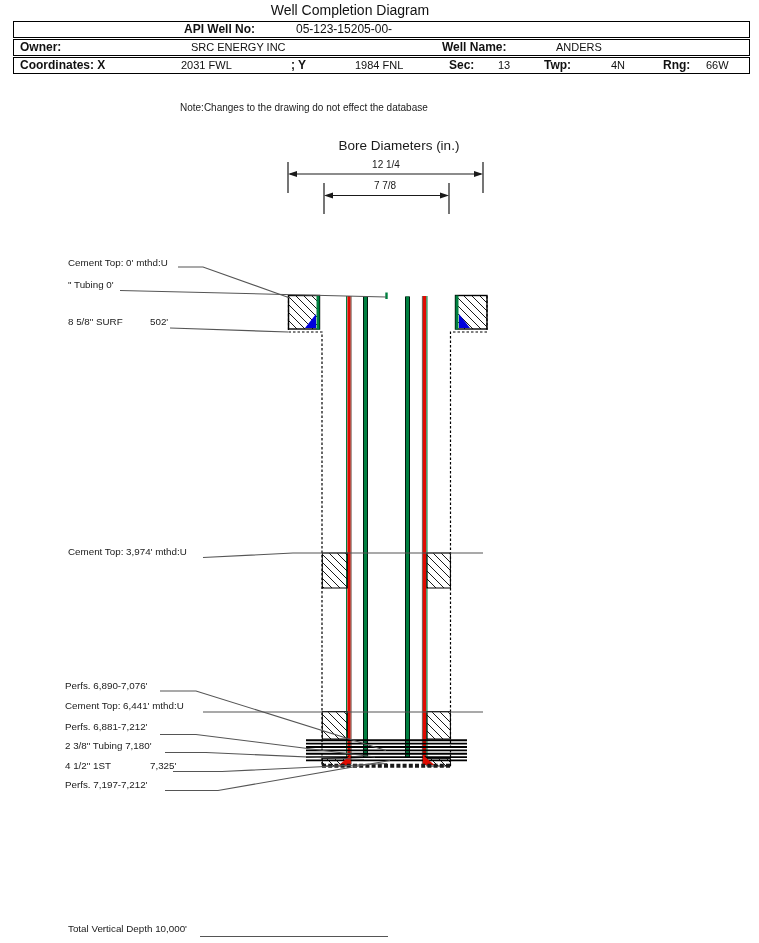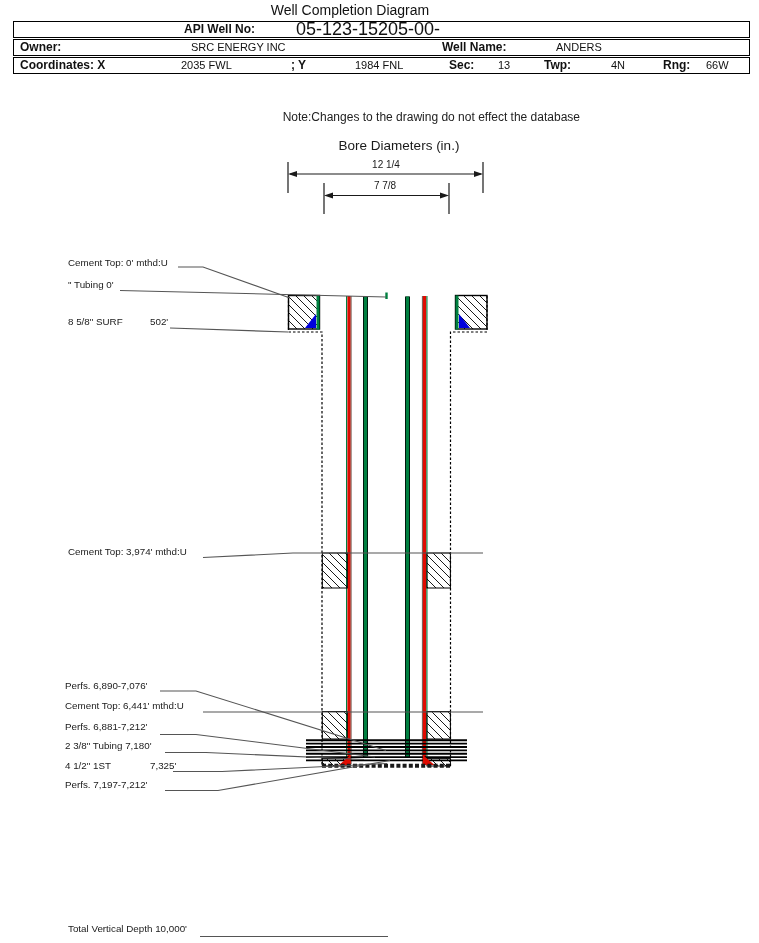--- a/index.html
+++ b/index.html
@@ -5,48 +5,48 @@
   html,body{margin:0;padding:0;background:#fff;}
   .page{position:relative;width:759px;height:943px;background:#fff;overflow:hidden;
         font-family:"Liberation Sans",sans-serif;color:#111;}
   .title{position:absolute;top:2px;left:0;width:700px;text-align:center;
          font-size:14px;font-weight:normal;}
   .info-table{position:absolute;top:21px;left:13px;width:737px;}
   .row{position:relative;height:15px;border:1.5px solid #000;margin-bottom:1px;
        background:#fff;font-size:11px;line-height:15px;white-space:nowrap;padding-left:38px;}
   .row span{position:absolute;top:0;}
   .lbl{font-weight:bold;font-size:12px;}
-  .note{position:absolute;top:102px;left:180px;width:400px;text-align:right;
-        font-size:12px;color:#222;margin-top:8px;}
+  .note{position:absolute;top:102px;left:180px;width:400px;text-align:left;
+        font-size:10px;color:#222;}
   svg text{font-family:"Liberation Sans",sans-serif;fill:#1a1a1a;}
   .ann{font-size:9.8px;}
   .dimlbl{font-size:10px;}
   .boretitle{font-size:13.5px;}
 </style>
 </head>
 <body>
 
 <div class="page">
 
   <div class="title">Well Completion Diagram</div>
 
   <div class="info-table">
     <div class="row">
       <span class="lbl" style="left:170px">API Well No:</span>
-      <span style="left:282px;font-size:18px">05-123-15205-00-</span>
+      <span style="left:282px;font-size:12px">05-123-15205-00-</span>
     </div>
     <div class="row">
       <span class="lbl" style="left:6px">Owner:</span>
       <span style="left:177px">SRC ENERGY INC</span>
       <span class="lbl" style="left:428px">Well Name:</span>
       <span style="left:542px">ANDERS</span>
     </div>
     <div class="row">
       <span class="lbl" style="left:6px">Coordinates: X</span>
-      <span style="left:167px">2035 FWL</span>
+      <span style="left:167px">2031 FWL</span>
       <span class="lbl" style="left:277px">; Y</span>
       <span style="left:341px">1984 FNL</span>
       <span class="lbl" style="left:435px">Sec:</span>
       <span style="left:484px">13</span>
       <span class="lbl" style="left:530px">Twp:</span>
       <span style="left:597px">4N</span>
       <span class="lbl" style="left:649px">Rng:</span>
       <span style="left:692px">66W</span>
     </div>
   </div>

